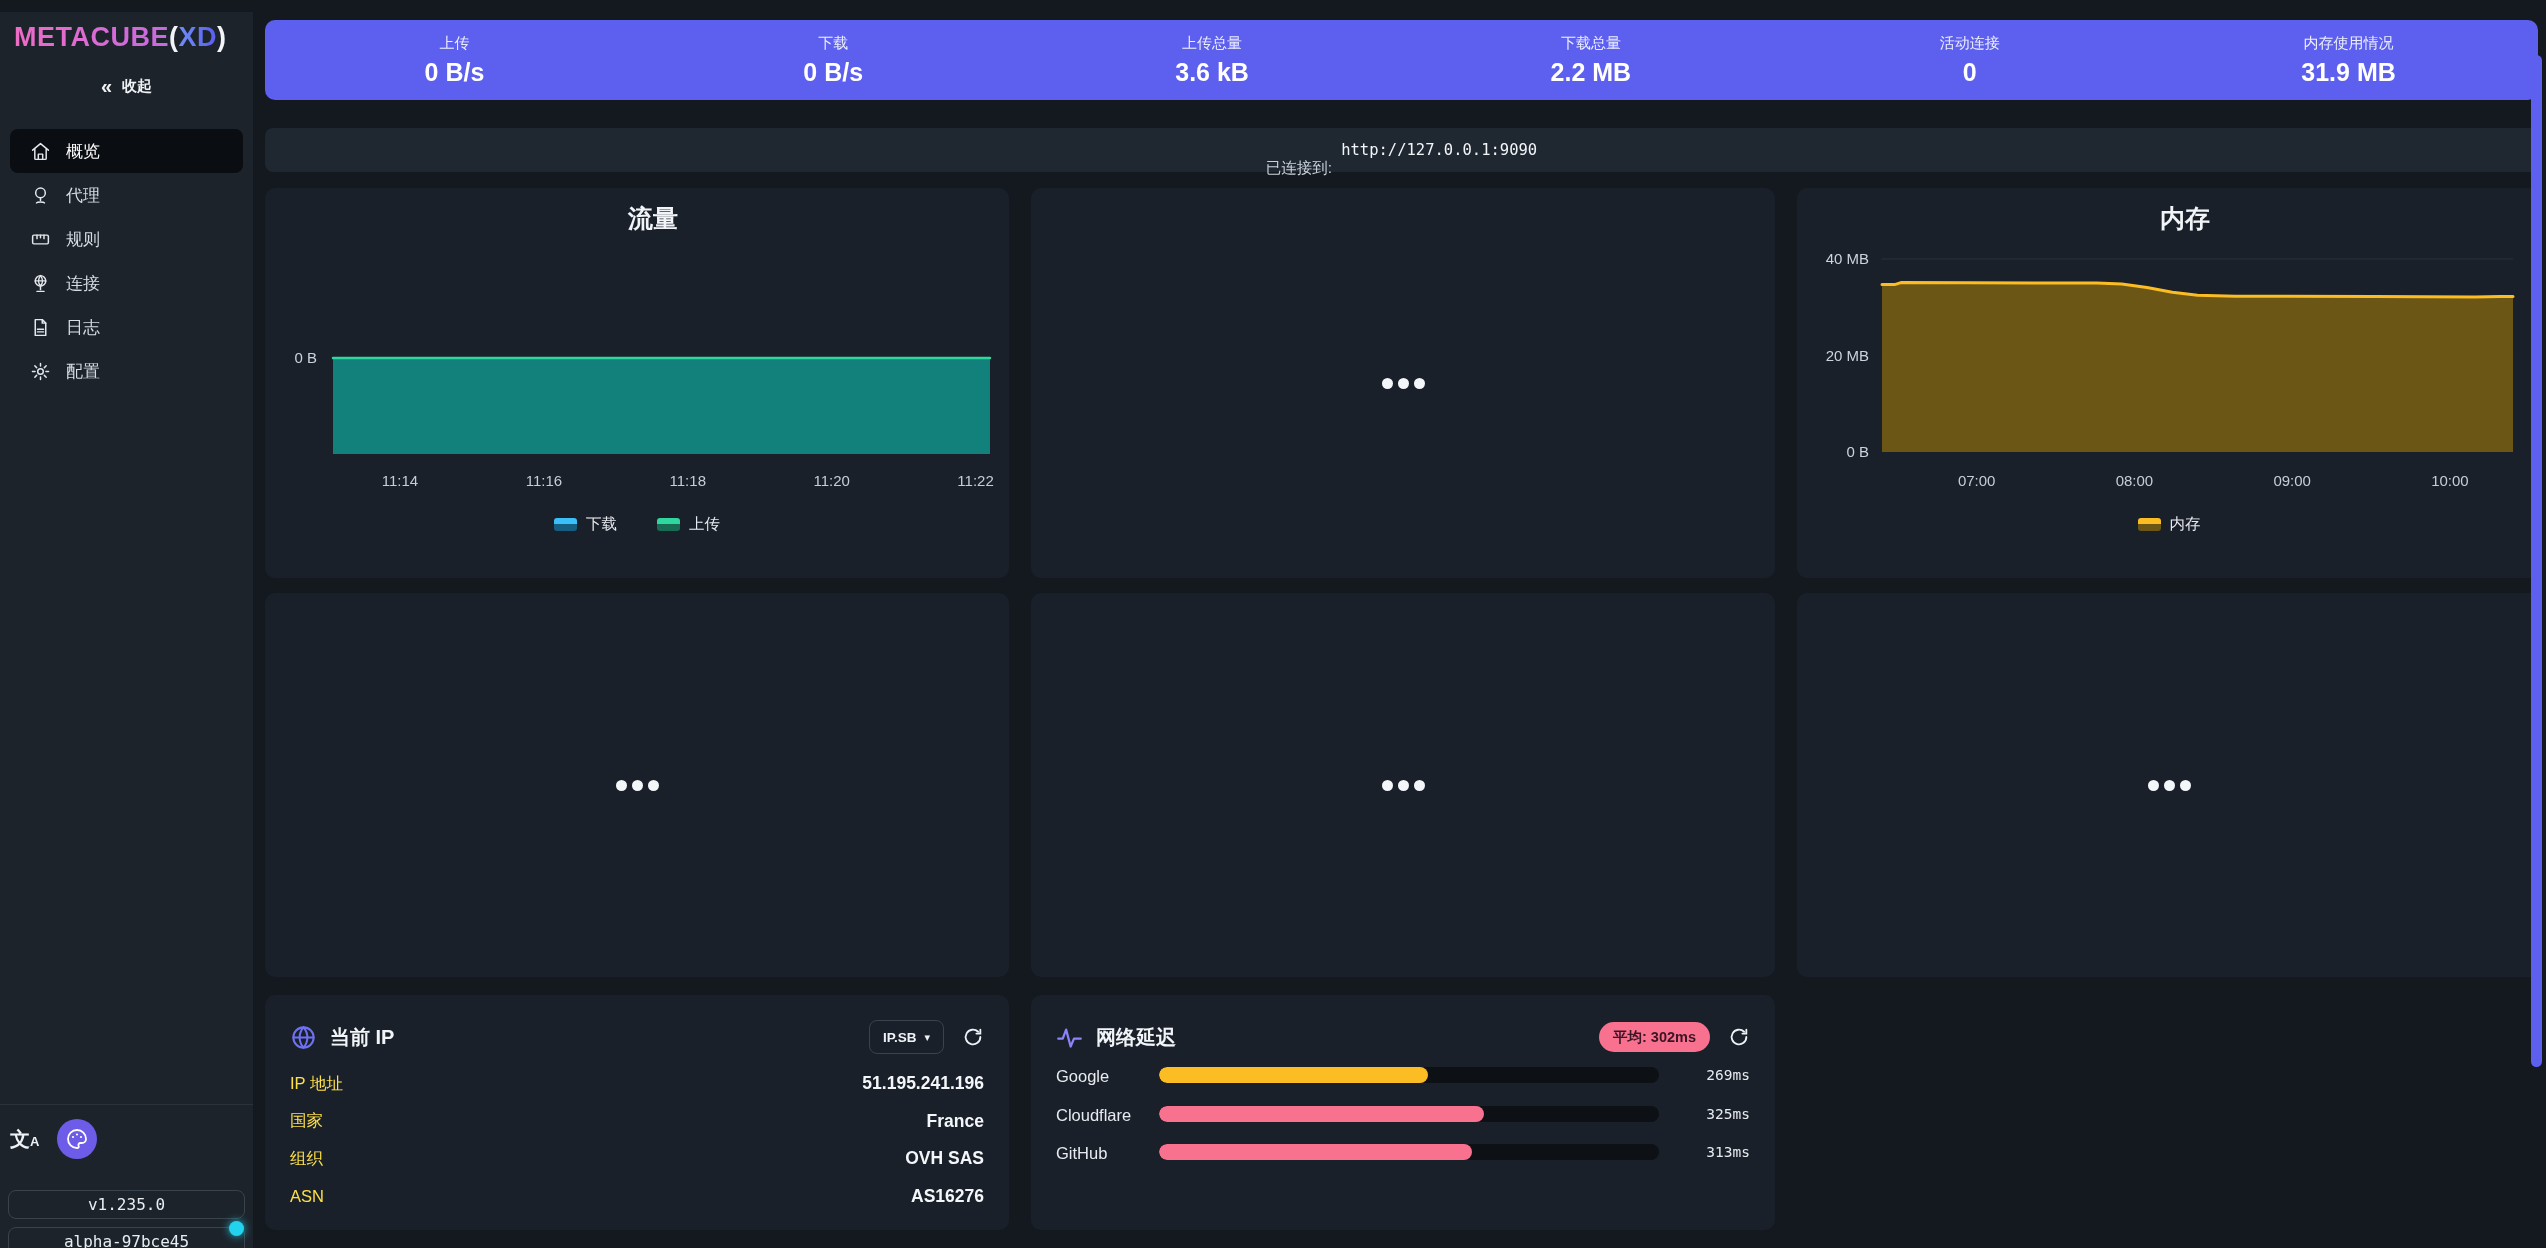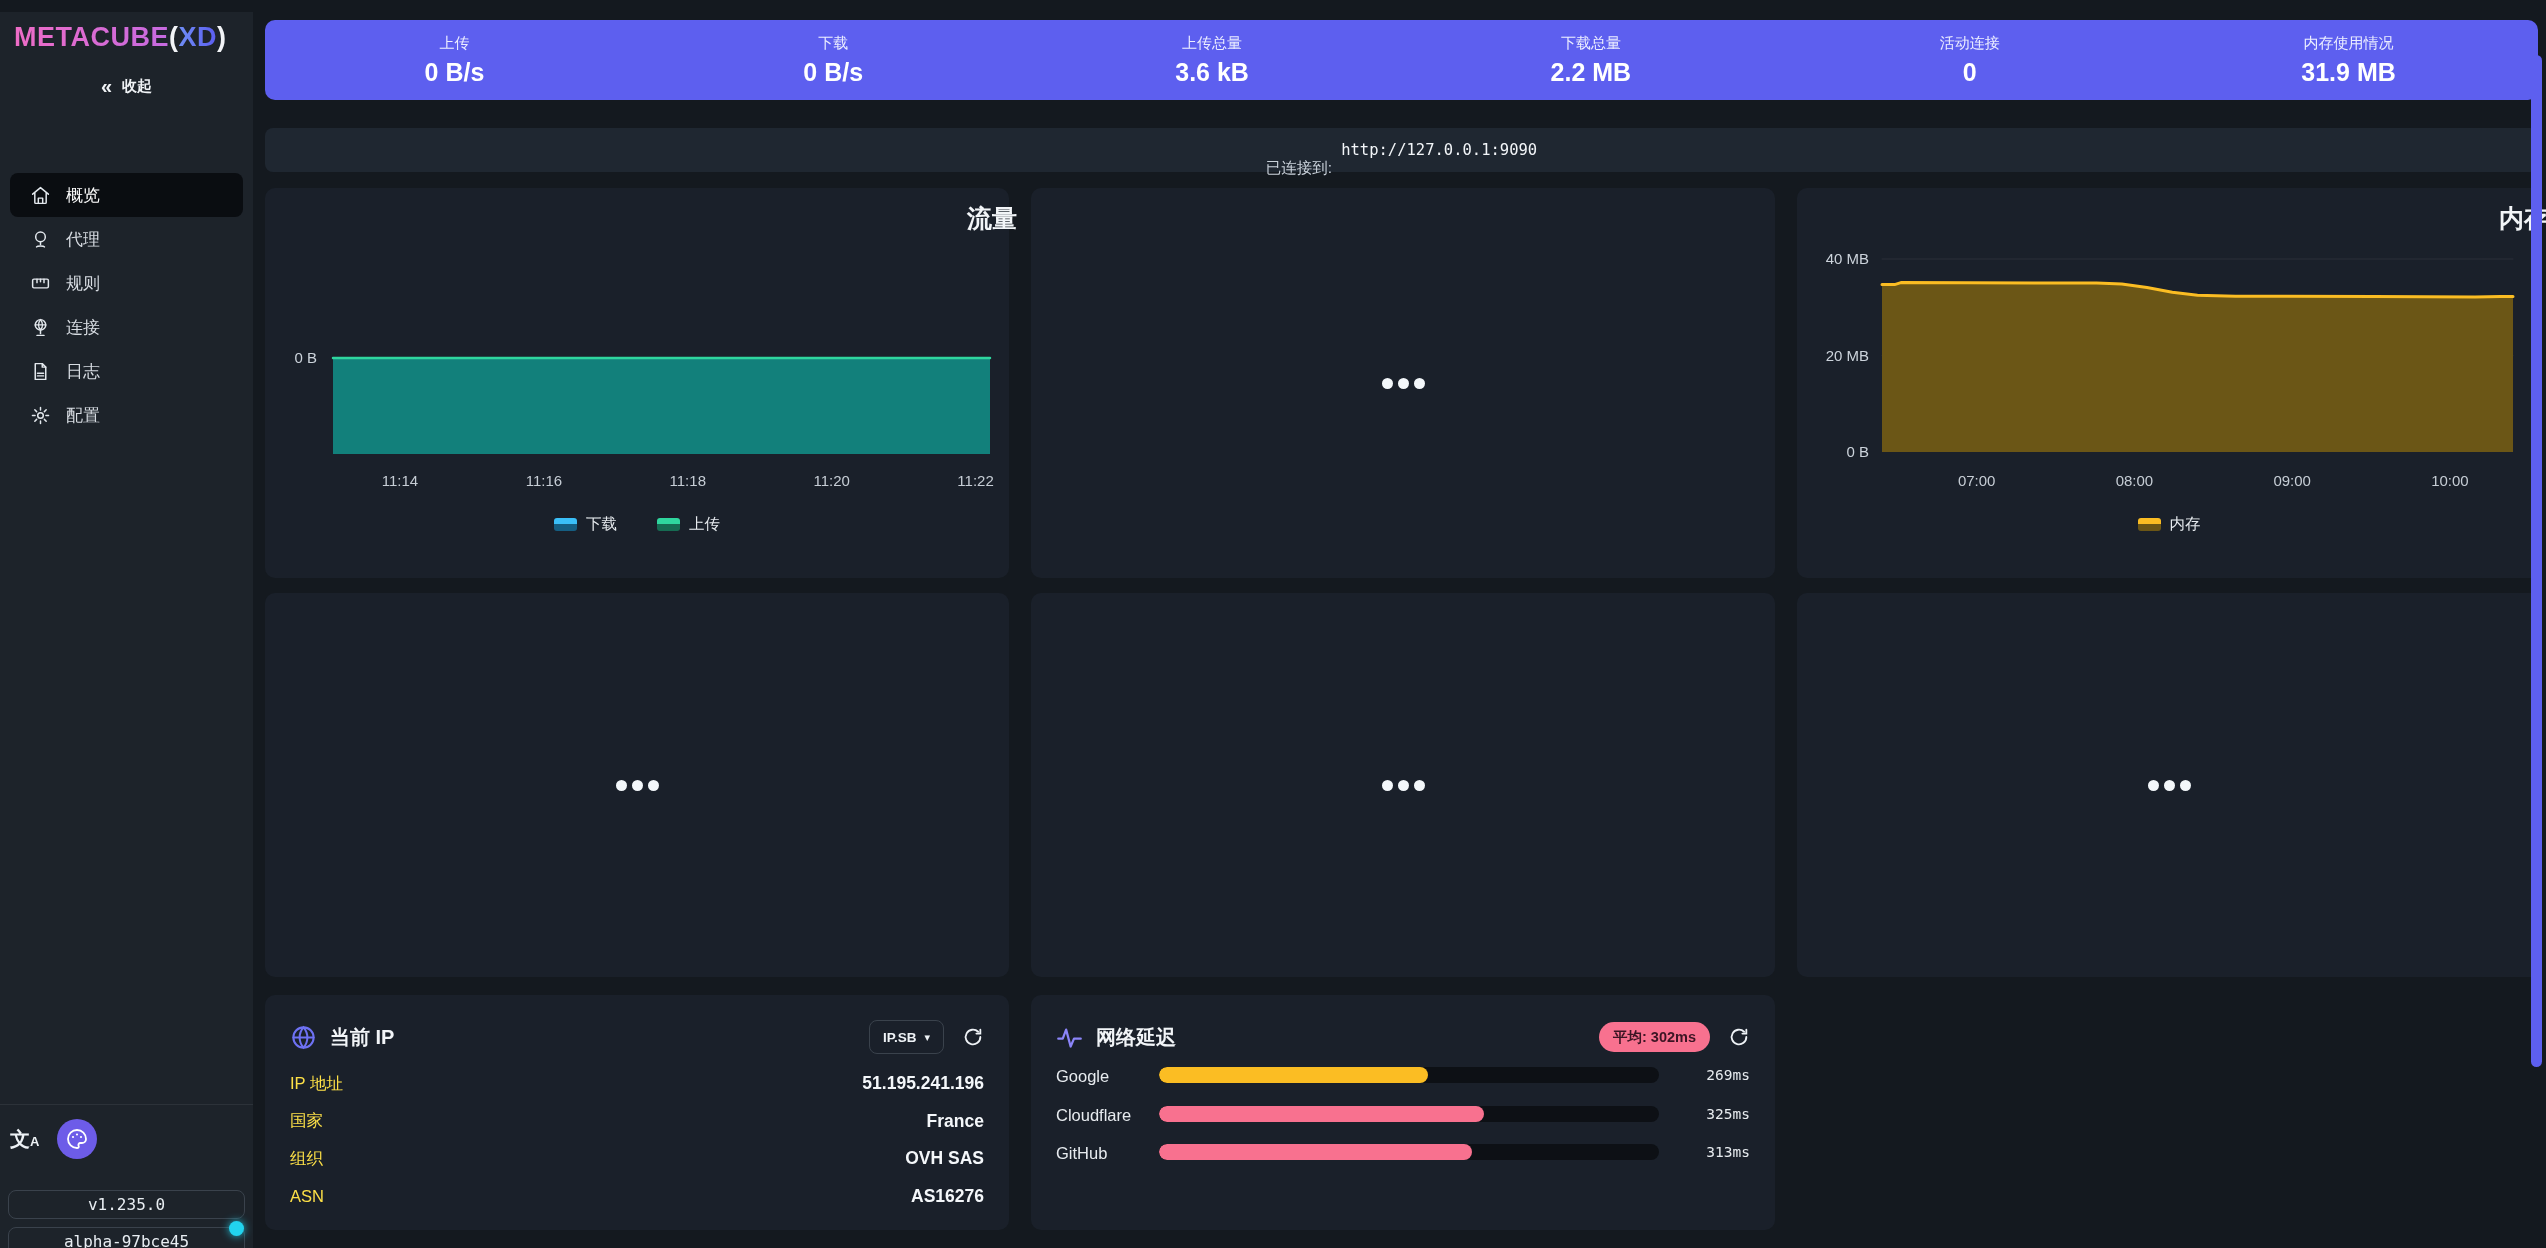--- a/index.html
+++ b/index.html
@@ -9,21 +9,21 @@
   .page { position:relative; width:2546px; height:1248px; background:#14191f; overflow:hidden; }
 
   
   .sidebar { position:absolute; left:0; top:12px; width:253px; height:1248px; background:#1d232a; }
   .logo { position:absolute; left:14px; top:10px; font-size:27px; font-weight:800; letter-spacing:.5px; white-space:nowrap; }
   .logo .brand { background:linear-gradient(90deg,#ee6cc6,#c66ae0); -webkit-background-clip:text; background-clip:text; color:transparent; }
   .logo .paren { color:#f2f4f7; }
   .logo .xd { background:linear-gradient(90deg,#6f8df5,#5b5df0); -webkit-background-clip:text; background-clip:text; color:transparent; }
   .collapse-btn { position:absolute; left:0; top:56px; width:253px; height:36px; display:flex; align-items:center; justify-content:center; gap:10px; font-size:15px; font-weight:700; color:#f0f3f6; cursor:pointer; }
   .collapse-btn .chev { font-size:20px; line-height:1; }
-  .nav { position:absolute; left:10px; top:117px; width:233px;margin-top:44px; }
+  .nav { position:absolute; left:10px; top:117px; width:233px; }
   .nav-item { height:44px; display:flex; align-items:center; gap:15px; padding-left:20px; border-radius:8px; font-size:17px; color:#d7dce2; cursor:pointer; }
   .nav-item.active { background:#0a0d11; color:#fff; }
   .nav-item svg { width:21px; height:21px; stroke:#e3e8ed; fill:none; stroke-width:1.7; stroke-linecap:round; stroke-linejoin:round; flex:0 0 auto; }
   .side-footer { position:absolute; left:0; top:1092px; width:253px; height:156px; border-top:1px solid rgba(255,255,255,.07); }
   .foot-icons { position:absolute; left:10px; top:14px; display:flex; align-items:center; gap:18px; }
   .lang-btn { color:#eef2f6; font-size:20px; font-weight:700; cursor:pointer; }
   .lang-btn small { font-size:13px; font-weight:800; }
   .palette-btn { width:40px; height:40px; border-radius:50%; background:#6d5ce8; display:flex; align-items:center; justify-content:center; cursor:pointer; }
   .ver-btn { position:absolute; left:8px; width:237px; height:29px; border:1px solid #3a424c; border-radius:8px; background:transparent; color:#e8edf2; font-size:16px; display:flex; align-items:center; justify-content:center; cursor:pointer; }
   .ver-btn.v1 { top:85px; } .ver-btn.v2 { top:122px; }
@@ -32,21 +32,21 @@
   
   .statsbar { position:absolute; left:265px; top:20px; width:2273px; height:80px; border-radius:10px; background:#5d5fef; display:flex; }
   .stat { flex:1; display:flex; flex-direction:column; align-items:center; justify-content:center; gap:5px; }
   .stat-label { font-size:15px; color:#eceeff; }
   .stat-value { font-size:25px; font-weight:700; color:#ffffff; }
   .connbar { position:absolute; left:265px; top:128px; width:2273px; height:44px; border-radius:8px; background:#1f2731; display:flex; align-items:center; justify-content:center; gap:9px; }
   .connbar .pre { font-size:15.5px; color:#c9d1da;margin-top:36px; }
   .connbar .url { font-size:15.5px; color:#f2f5f8; }
 
   .card { position:absolute; background:#1a202a; border-radius:10px; }
-  .chart-title { position:absolute; top:14px; left:8px; width:100%; text-align:right; font-size:25px; font-weight:700; color:#f2f5f8; }
+  .chart-title { position:absolute; top:14px; left:16px; width:100%; text-align:center; font-size:25px; font-weight:700; color:#f2f5f8; }
   .chart-svg { position:absolute; inset:0; width:100%; height:100%; font-family:"Liberation Sans","DejaVu Sans",sans-serif; }
   .legend { position:absolute; top:326px; left:0; width:100%; display:flex; justify-content:center; gap:40px; }
   .legend-item { display:flex; align-items:center; gap:9px; font-size:15.5px; color:#e7ebef; cursor:pointer; }
   .swatch { width:23px; height:13px; border-radius:3px; }
 
   .loading-dots { position:absolute; inset:0; display:flex; align-items:center; justify-content:center; gap:5px; }
   .loading-dots span { width:11px; height:11px; border-radius:50%; background:#f3f7fa; }
 
   .card-head { position:absolute; top:24px; left:25px; right:25px; height:36px; display:flex; align-items:center; }
   .card-head .hicon { display:flex; margin-right:13px; }

